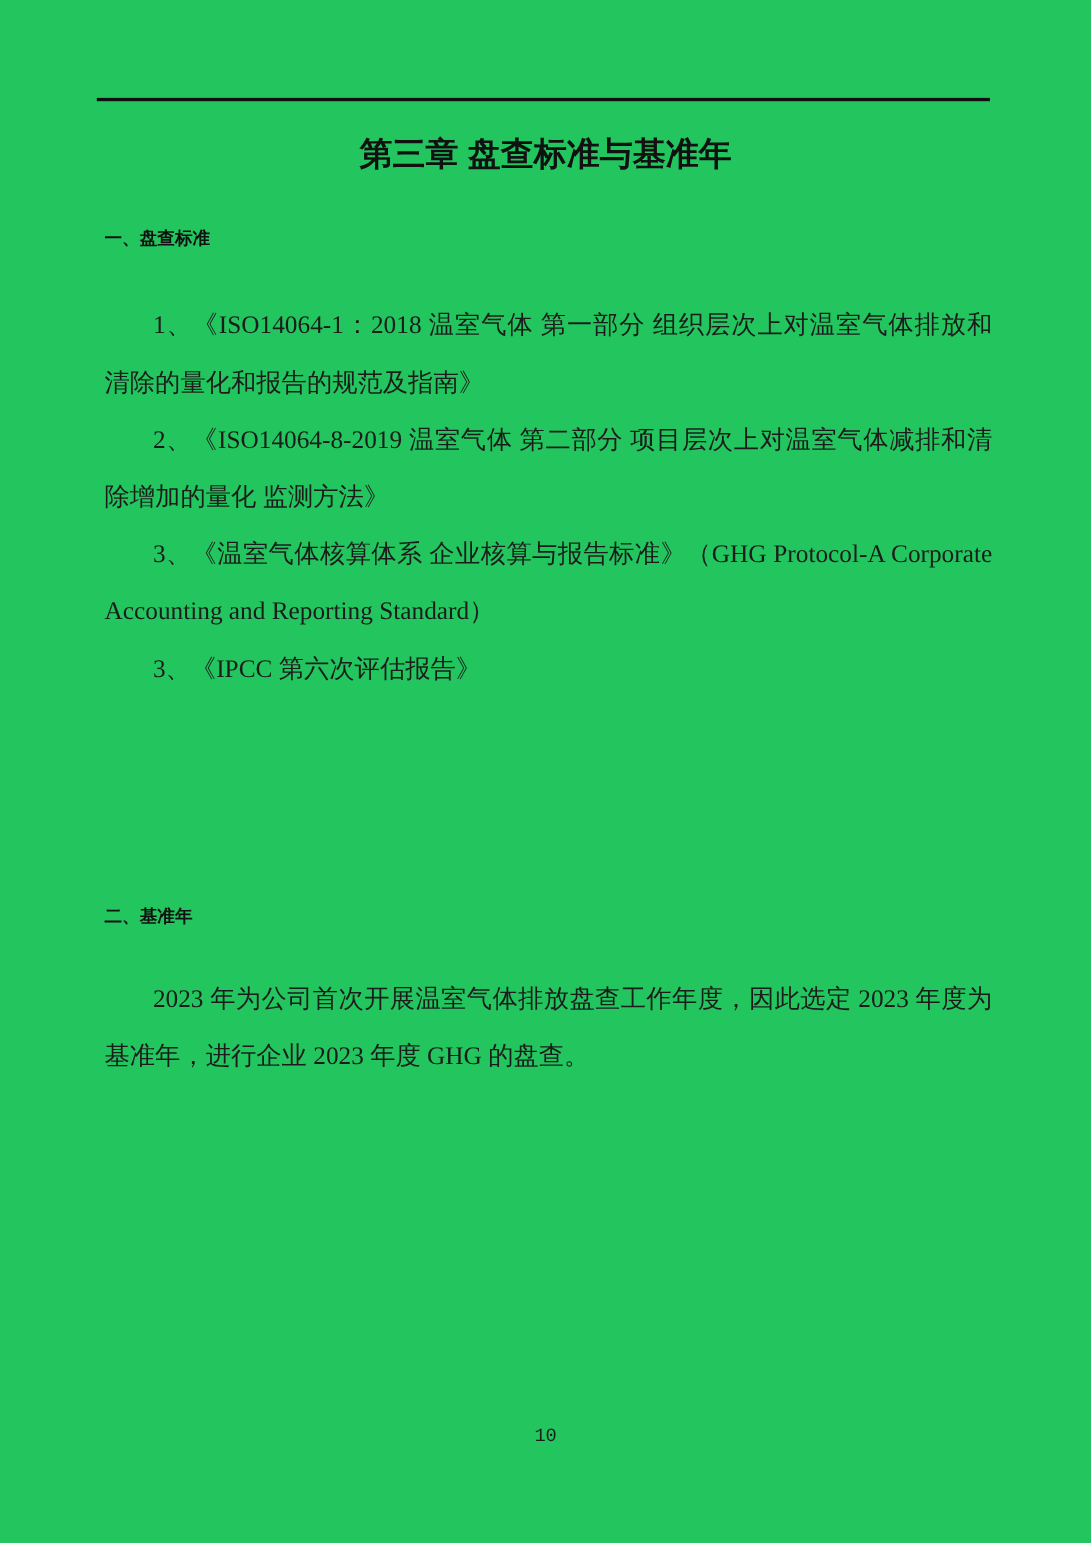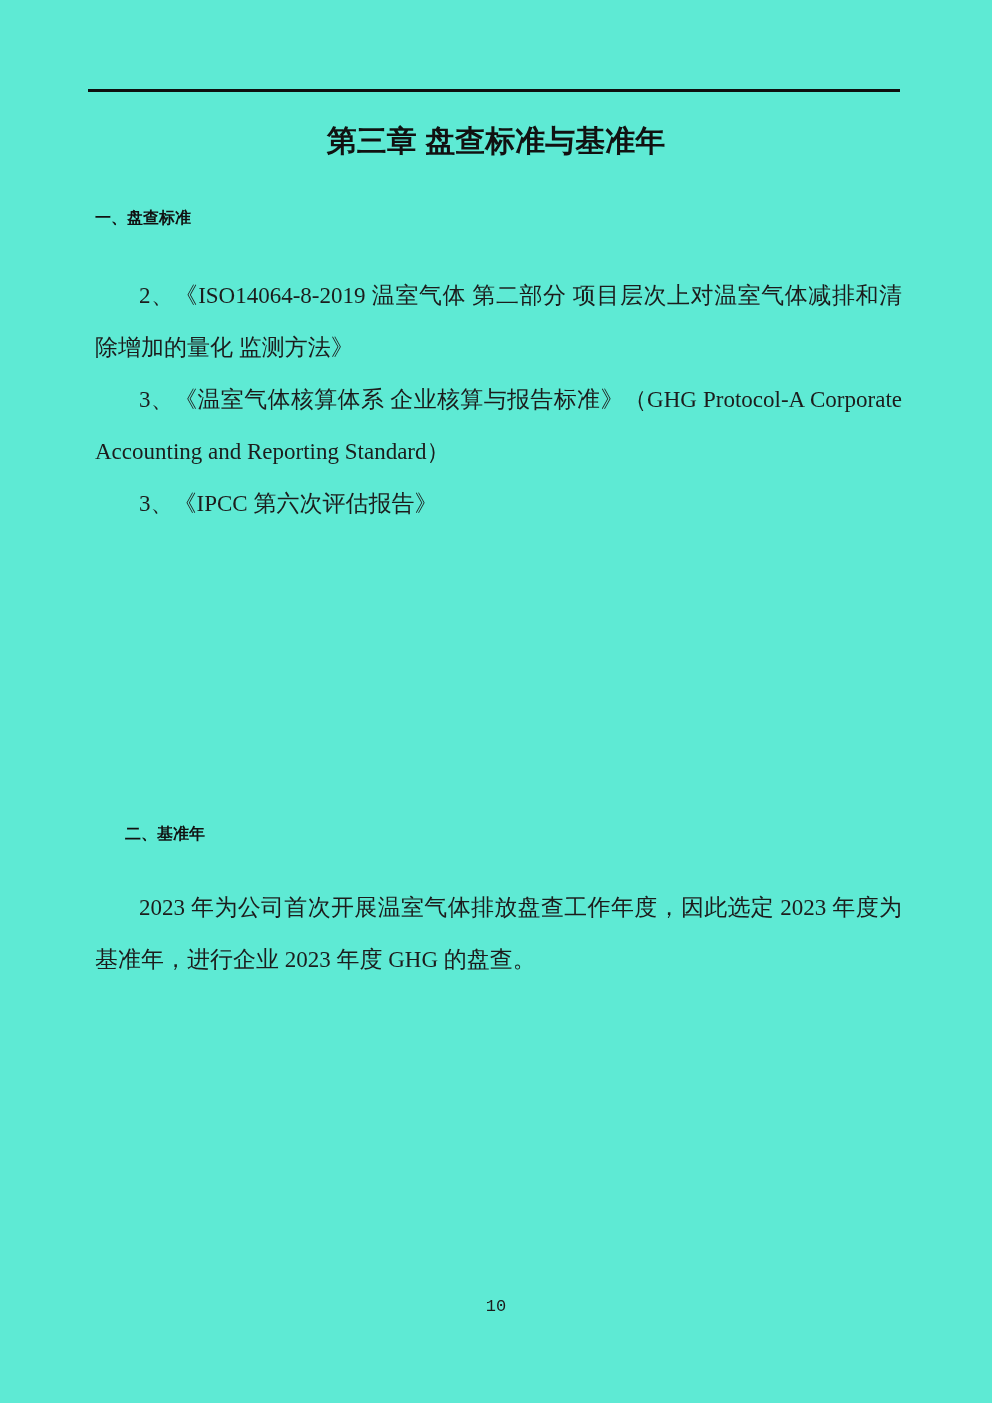--- a/index.html
+++ b/index.html
@@ -6,21 +6,21 @@
   html, body {
     margin: 0;
     padding: 0;
     background: #ffffff;
   }
   .page {
     position: relative;
     width: 992px;
     height: 1403px;
     margin: 0 auto;
-    background: #5eead4;
+    background: #22c55e;
     color: #1a1a1a;
     overflow: hidden;
     font-family: "Liberation Serif", "DejaVu Serif", serif;
   }
   .header-rule {
     position: absolute;
     left: 88px;
     top: 89px;
     width: 812px;
     height: 3px;
@@ -43,21 +43,21 @@
     position: absolute;
     left: 95px;
     margin: 0;
     font-family: "Liberation Sans", "DejaVu Sans", sans-serif;
     font-weight: 700;
     font-size: 16px;
     line-height: 30px;
     color: #111111;
   }
   #sec1-heading { top: 203px; }
-  #sec2-heading { top: 819px; margin-left: 30px; }
+  #sec2-heading { top: 819px; }
   .body-text {
     position: absolute;
     left: 95px;
     width: 807px;
     font-family: "Liberation Serif", "DejaVu Serif", serif;
     font-size: 23px;
     line-height: 52px;
     text-align: justify;
     color: #1c1c1c;
   }
@@ -85,20 +85,21 @@
 
 <div class="page">
 
   <div class="header-rule"></div>
 
   <h1 class="doc-title">第三章 盘查标准与基准年</h1>
 
   <h2 class="sec-heading" id="sec1-heading">一、盘查标准</h2>
 
   <div class="body-text" id="standards-list-a">
+    <p>1、《ISO14064-1：2018 温室气体 第一部分 组织层次上对温室气体排放和清除的量化和报告的规范及指南》</p>
     <p>2、《ISO14064-8-2019 温室气体 第二部分 项目层次上对温室气体减排和清除增加的量化 监测方法》</p>
     <p>3、《温室气体核算体系 企业核算与报告标准》（GHG Protocol-A Corporate Accounting and Reporting Standard）</p>
     <p>3、《IPCC 第六次评估报告》</p>
   </div>
 
 
   <h2 class="sec-heading" id="sec2-heading">二、基准年</h2>
 
   <div class="body-text" id="baseyear-para">
     <p>2023 年为公司首次开展温室气体排放盘查工作年度，因此选定 2023 年度为基准年，进行企业 2023 年度 GHG 的盘查。</p>

